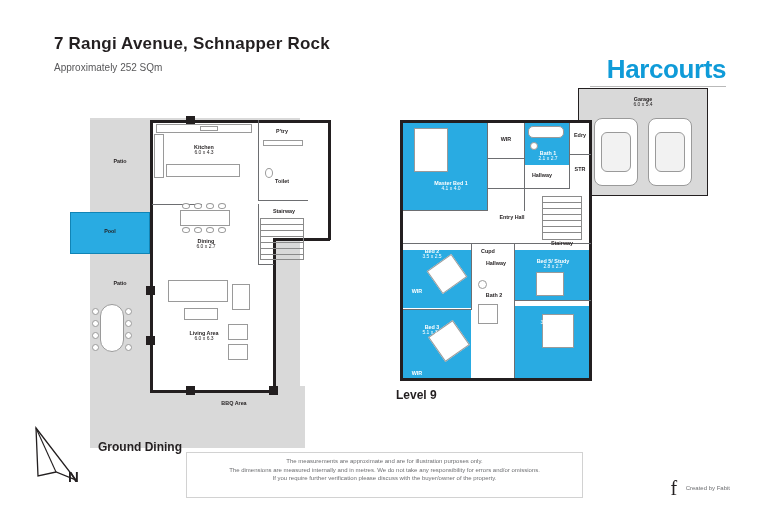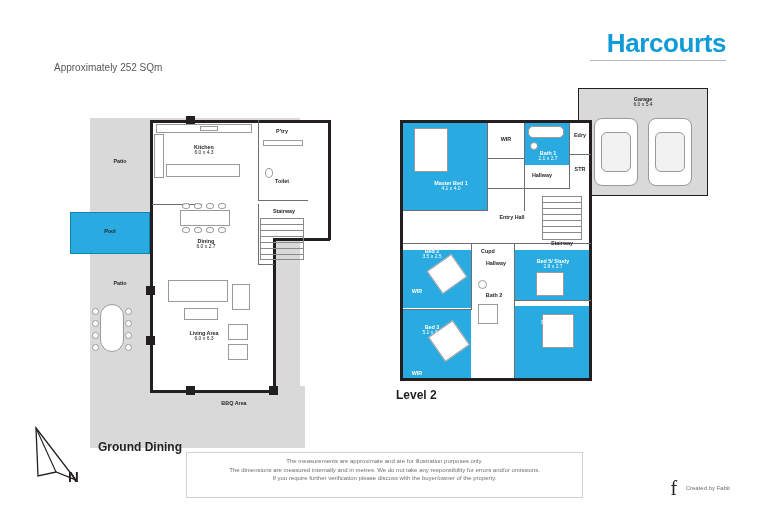--- a/index.html
+++ b/index.html
@@ -21,20 +21,21 @@
   .subtitle{
     position:absolute;left:54px;top:62px;
     font-size:10px;color:#58585a;
   }
   .brand{
     position:absolute;right:42px;top:30px;text-align:right;
   }
   .brand-name{
     font-size:26px;font-weight:bold;color:#0f9bd8;letter-spacing:-0.4px;
     line-height:1;
+    margin-top:26px;
   }
   .brand-rule{
     height:1px;background:#b9b9b9;margin:4px 0 3px 0;width:136px;margin-left:auto;
   }
   .brand-sub{
     font-size:12px;color:#4a4a4a;letter-spacing:.2px;
   }
 
   
   .plan{position:absolute;}
@@ -89,20 +90,21 @@
   }
   .fabit .cb{font-size:6px;color:#6d6e71;display:inline-block;vertical-align:middle;}
 
   .stair-line{position:absolute;background:#8a8a8a;height:0.8px;}
 </style>
 </head>
 <body>
 
 <div class="page">
 
+  <div class="title">7 Rangi Avenue, Schnapper Rock</div>
   <div class="subtitle">Approximately 252 SQm</div>
 
   <div class="brand">
     <div class="brand-name">Harcourts</div>
     <div class="brand-rule"></div>
   </div>
 
   <div class="plan" style="left:60px;top:108px;width:310px;height:340px;">
 
     <div class="slab" style="left:30px;top:10px;width:210px;height:330px;"></div>
@@ -335,21 +337,21 @@
       <b>WIR</b>
     </div>
     <div class="lbl lbl-w" style="left:16px;top:282px;width:22px;">
       <b>WIR</b>
     </div>
     <div class="lbl" style="left:86px;top:160px;width:24px;">
       <b>Cupd</b>
     </div>
   </div>
 
-  <div class="floorlabel" style="left:396px;top:388px;">Level 2</div>
+  <div class="floorlabel" style="left:396px;top:388px;">Level 9</div>
 
   <div class="compass">
     <svg width="70" height="70" viewBox="0 0 70 70">
       <polygon points="6,4 46,56 26,48 8,52" fill="none" stroke="#231f20" stroke-width="1.3"></polygon>
       <line x1="6" y1="4" x2="26" y2="48" stroke="#231f20" stroke-width="1.1"></line>
     </svg>
     <div class="n">N</div>
   </div>
 
   <div class="disclaimer">

